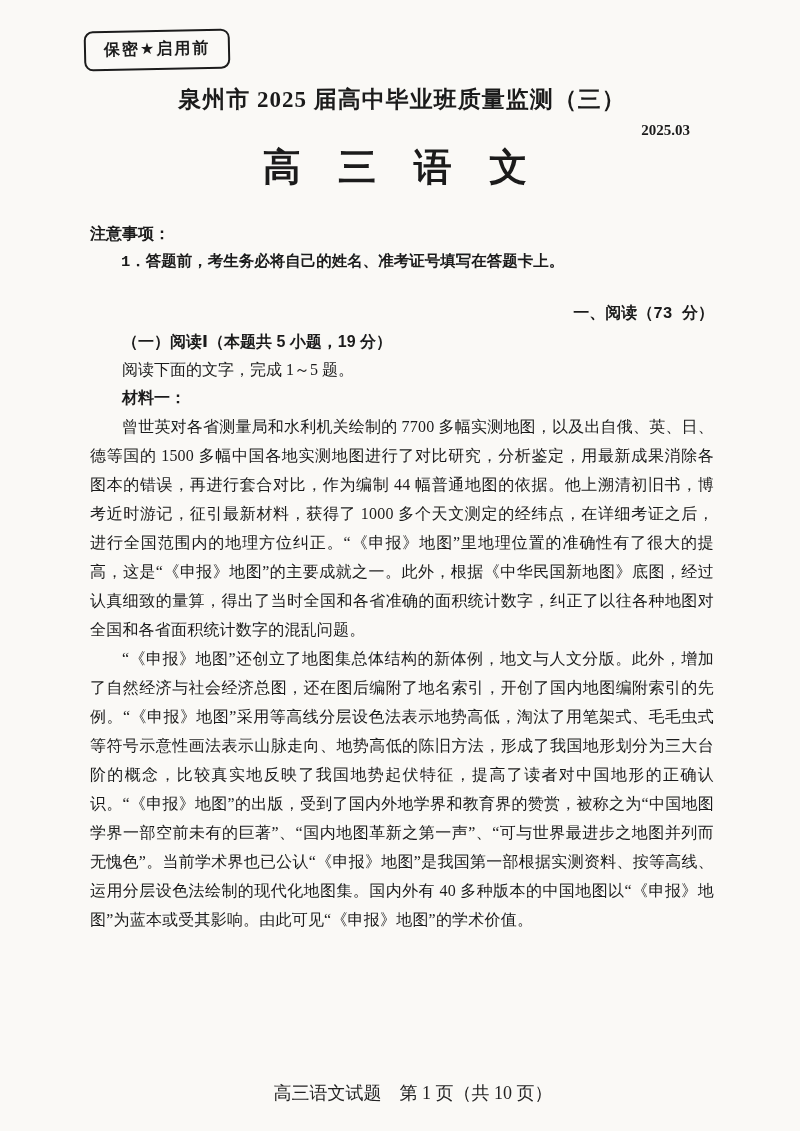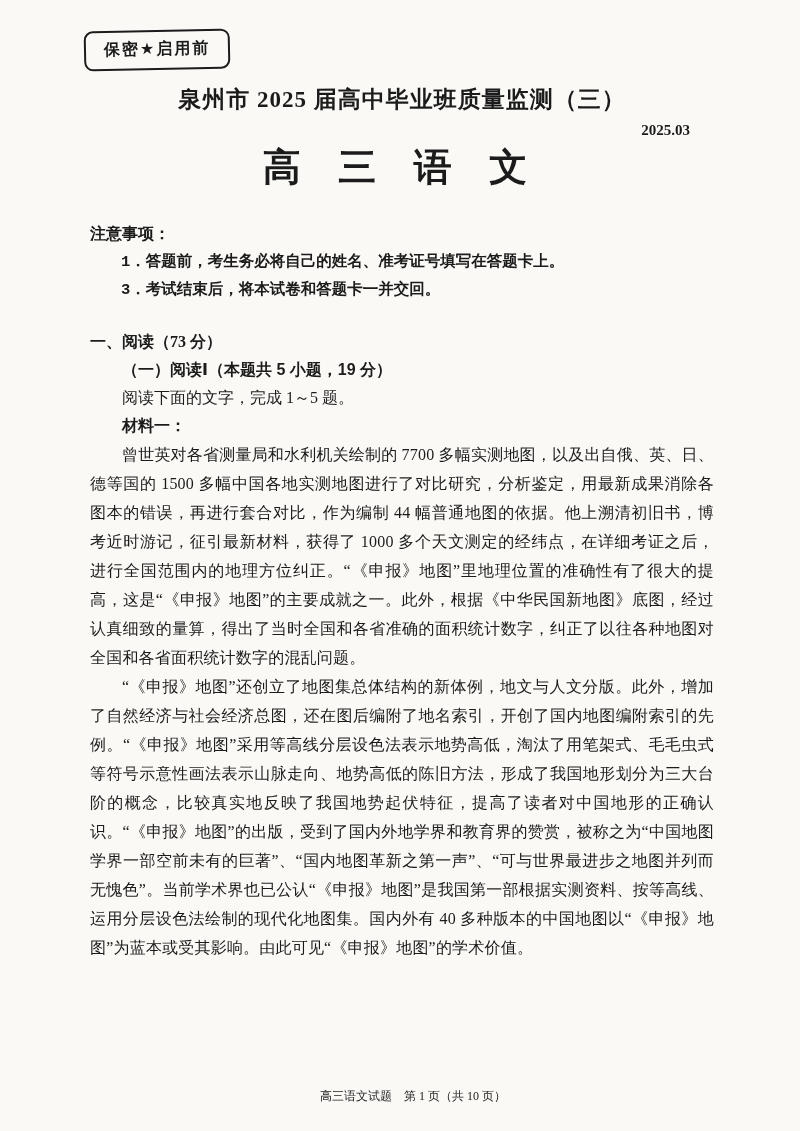--- a/index.html
+++ b/index.html
@@ -67,24 +67,25 @@
     margin: 0;
     font-family: Liberation Mono, monospace;
     font-weight: bold;
     font-size: 15.5px;
     line-height: 28px;
     text-indent: 2em;
     text-align: justify;
   }
   .section { margin-top: 24px; }
   .sec-heading {
-    font-family: Liberation Serif, serif;
+    font-family: Liberation Mono, monospace;
     font-weight: bold;
     font-size: 16px;
     line-height: 28px;
+    text-align: right;
   }
   .sec-sub {
     font-family: "Liberation Sans", "DejaVu Sans", sans-serif;
     font-weight: bold;
     font-size: 16px;
     line-height: 28px;
     text-indent: 2em;
   }
   .sec-instruction {
     font-size: 16px;
@@ -105,21 +106,21 @@
     text-indent: 2em;
     text-align: justify;
     letter-spacing: 0.2px;
   }
   .footer {
     position: absolute;
     left: 0;
     right: 12px;
     bottom: 26px;
     text-align: center;
-    font-size: 12px;
+    font-size: 18px;
     color: #222;
     margin-left: 38px;
   }
 </style>
 </head>
 <body>
 
 <div class="page">
 
   <div class="badge">
@@ -128,21 +129,20 @@
 
   <h1 class="title">泉州市 2025 届高中毕业班质量监测（三）</h1>
 
   <div class="date">2025.03</div>
 
   <h2 class="subject">高 三 语 文</h2>
 
   <div class="notice">
     <div class="notice-heading">注意事项：</div>
     <p>1．答题前，考生务必将自己的姓名、准考证号填写在答题卡上。</p>
-    <p>3．考试结束后，将本试卷和答题卡一并交回。</p>
   </div>
 
   <div class="section">
     <div class="sec-heading">一、阅读（73 分）</div>
     <div class="sec-sub">（一）阅读Ⅰ（本题共 5 小题，19 分）</div>
     <div class="sec-instruction">阅读下面的文字，完成 1～5 题。</div>
     <div class="material-label">材料一：</div>
     <div class="material">
       <p>曾世英对各省测量局和水利机关绘制的 7700 多幅实测地图，以及出自俄、英、日、德等国的 1500 多幅中国各地实测地图进行了对比研究，分析鉴定，用最新成果消除各图本的错误，再进行套合对比，作为编制 44 幅普通地图的依据。他上溯清初旧书，博考近时游记，征引最新材料，获得了 1000 多个天文测定的经纬点，在详细考证之后，进行全国范围内的地理方位纠正。“《申报》地图”里地理位置的准确性有了很大的提高，这是“《申报》地图”的主要成就之一。此外，根据《中华民国新地图》底图，经过认真细致的量算，得出了当时全国和各省准确的面积统计数字，纠正了以往各种地图对全国和各省面积统计数字的混乱问题。</p>
       <p>“《申报》地图”还创立了地图集总体结构的新体例，地文与人文分版。此外，增加了自然经济与社会经济总图，还在图后编附了地名索引，开创了国内地图编附索引的先例。“《申报》地图”采用等高线分层设色法表示地势高低，淘汰了用笔架式、毛毛虫式等符号示意性画法表示山脉走向、地势高低的陈旧方法，形成了我国地形划分为三大台阶的概念，比较真实地反映了我国地势起伏特征，提高了读者对中国地形的正确认识。“《申报》地图”的出版，受到了国内外地学界和教育界的赞赏，被称之为“中国地图学界一部空前未有的巨著”、“国内地图革新之第一声”、“可与世界最进步之地图并列而无愧色”。当前学术界也已公认“《申报》地图”是我国第一部根据实测资料、按等高线、运用分层设色法绘制的现代化地图集。国内外有 40 多种版本的中国地图以“《申报》地图”为蓝本或受其影响。由此可见“《申报》地图”的学术价值。</p>

